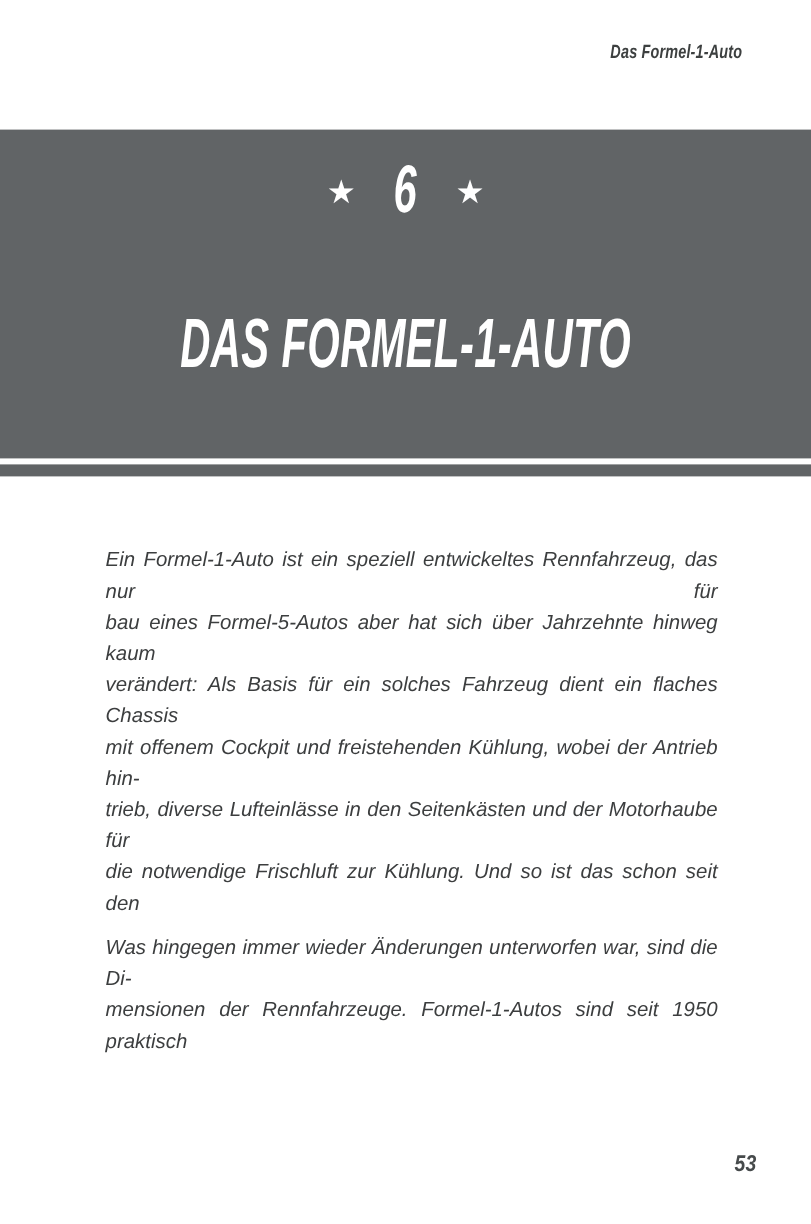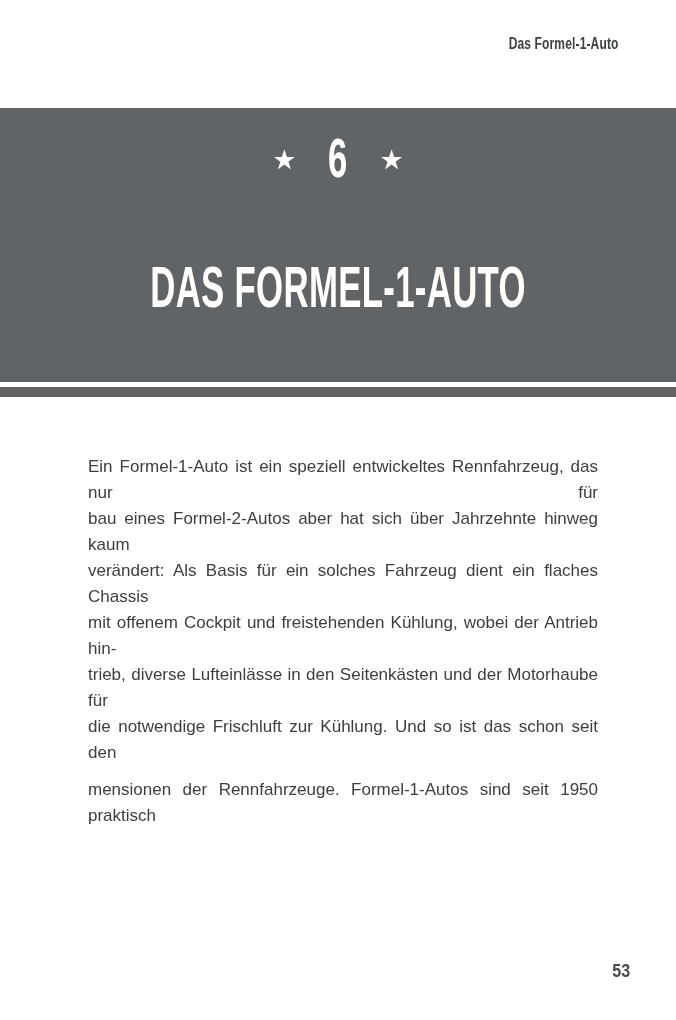--- a/index.html
+++ b/index.html
@@ -7,20 +7,21 @@
     padding: 0;
     background: #ffffff;
     font-family: "Liberation Sans", "DejaVu Sans", sans-serif;
   }
   .page {
     position: relative;
     width: 676px;
     height: 1020px;
     background: #ffffff;
     overflow: hidden;
+    font-style: italic;
   }
   
   .running-header {
     position: absolute;
     top: 35px;
     right: 57px;
     font-size: 16px;
     font-weight: bold;
     color: #3d4040;
     white-space: nowrap;
@@ -138,26 +139,27 @@
     <div class="banner-title">
       <span class="condense">DAS FORMEL-1-AUTO</span>
     </div>
   </div>
 
   <div class="banner-substrip"></div>
 
   <div class="content">
       <div class="paragraph">
         <div class="line">Ein Formel-1-Auto ist ein speziell entwickeltes Rennfahrzeug, das nur für</div>
-        <div class="line">bau eines Formel-2-Autos aber hat sich über Jahrzehnte hinweg kaum</div>
+        <div class="line">bau eines Formel-5-Autos aber hat sich über Jahrzehnte hinweg kaum</div>
         <div class="line">verändert: Als Basis für ein solches Fahrzeug dient ein flaches Chassis</div>
         <div class="line">mit offenem Cockpit und freistehenden Kühlung, wobei der Antrieb hin-</div>
         <div class="line">trieb, diverse Lufteinlässe in den Seitenkästen und der Motorhaube für</div>
         <div class="line">die notwendige Frischluft zur Kühlung. Und so ist das schon seit den</div>
       </div>
       <div class="paragraph">
+        <div class="line">Was hingegen immer wieder Änderungen unterworfen war, sind die Di-</div>
         <div class="line">mensionen der Rennfahrzeuge. Formel-1-Autos sind seit 1950 praktisch</div>
       </div>
     </div>
 
   <div class="page-number">53</div>
 
 </div>
 
 </body></html>

